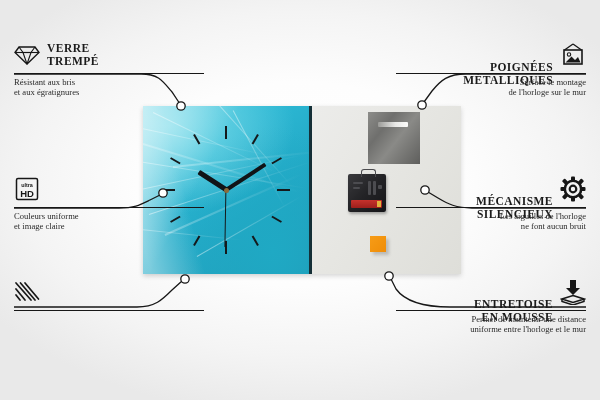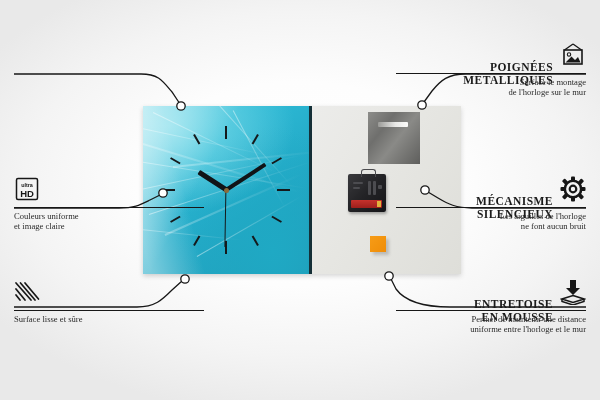--- a/index.html
+++ b/index.html
@@ -337,20 +337,38 @@
     <path d="M586 74 H466 C448 74 441 80 432 91 L424 102"></path>
     <circle cx="422" cy="105" r="4.2"></circle>
 
     <path d="M586 208 H472 C456 208 448 204 438 198 L428 192"></path>
     <circle cx="425" cy="190" r="4.2"></circle>
 
     <path d="M586 307 H450 C420 307 404 300 396 289 L391 279"></path>
     <circle cx="389" cy="276" r="4.2"></circle>
   </svg>
 
+  <div class="feature left" id="f-verre">
+    <div class="feature-head">
+      <span class="icon-box">
+        <svg width="26" height="22" viewBox="0 0 26 22">
+          <path d="M5 3 H21 L25 8.5 L13 20 L1 8.5 Z" fill="none" stroke="#171717" stroke-width="1.4"></path>
+          <path d="M1 8.5 H25" stroke="#171717" stroke-width="1.1"></path>
+          <path d="M5 3 L9 8.5 L13 20" fill="none" stroke="#171717" stroke-width="1.1"></path>
+          <path d="M21 3 L17 8.5 L13 20" fill="none" stroke="#171717" stroke-width="1.1"></path>
+          <path d="M9 8.5 H17" stroke="#171717" stroke-width="1.1"></path>
+        </svg>
+      </span>
+      <span class="feature-title">VERRE
+TREMPÉ</span>
+    </div>
+    <div class="feature-rule"></div>
+    <div class="feature-desc">Résistant aux bris
+et aux égratignures</div>
+  </div>
 
   <div class="feature left" id="f-impression">
     <div class="feature-head">
       <span class="icon-box">
         <svg width="24" height="24" viewBox="0 0 24 24">
           <rect x="1.5" y="1.5" width="21" height="21" rx="1.5" fill="none" stroke="#171717" stroke-width="1.5"></rect>
           <text x="12" y="10" text-anchor="middle" font-family="Liberation Sans, sans-serif" font-size="5.4" font-weight="bold" fill="#171717">ultra</text>
           <text x="12" y="19.5" text-anchor="middle" font-family="Liberation Sans, sans-serif" font-size="9.5" font-weight="bold" fill="#171717">HD</text>
         </svg>
       </span>
@@ -368,21 +386,20 @@
             <path d="M2 3 L17 20"></path>
             <path d="M6.5 3 L21 20"></path>
             <path d="M11 3 L24.5 19"></path>
             <path d="M2 9 L11 20"></path>
             <path d="M2 15 L6 20"></path>
           </g>
         </svg>
       </span>
     </div>
     <div class="feature-rule"></div>
-    <div class="feature-desc">Surface lisse et sûre</div>
   </div>
 
   <div class="feature right" id="f-poignees">
     <div class="feature-head">
       <span class="feature-title">POIGNÉES
 MÉTALLIQUES</span>
       <span class="icon-box">
         <svg width="26" height="24" viewBox="0 0 26 24">
           <path d="M13 1 L4.5 7" stroke="#171717" stroke-width="1.3" fill="none"></path>
           <path d="M13 1 L21.5 7" stroke="#171717" stroke-width="1.3" fill="none"></path>

